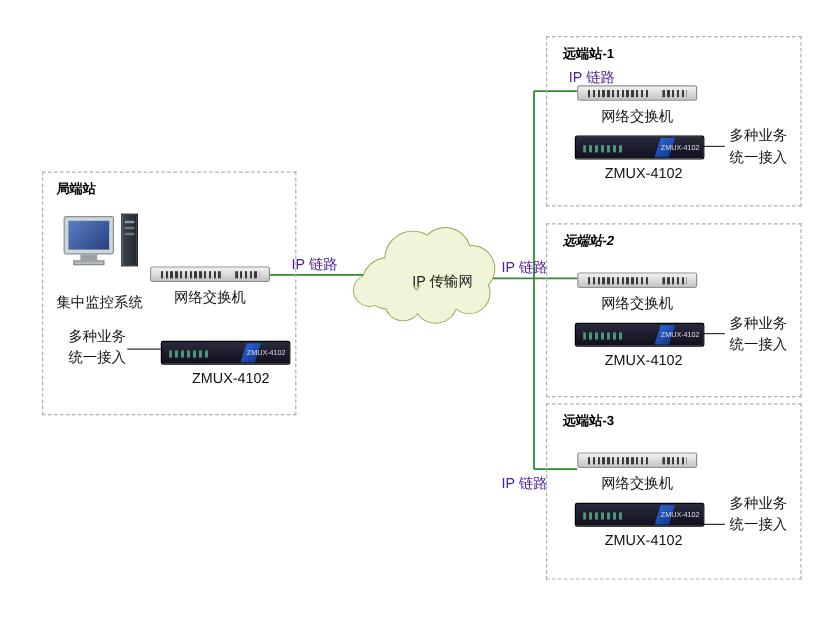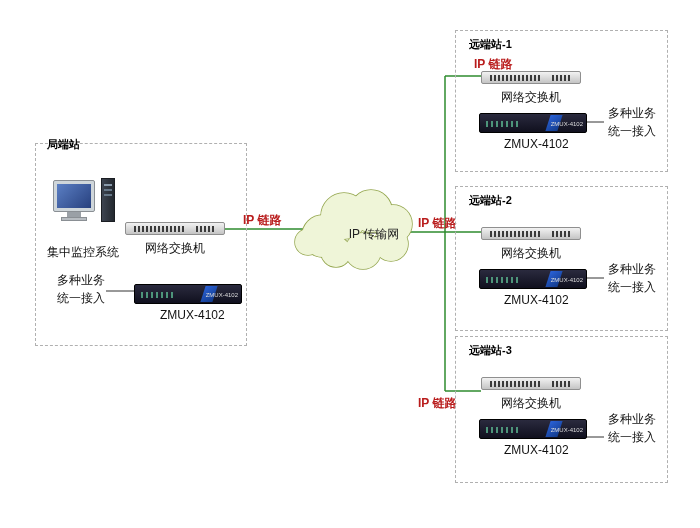--- a/index.html
+++ b/index.html
@@ -9,21 +9,21 @@
     --cloud-stroke:#94a64e;
   }
   html,body{margin:0;padding:0;background:#fff;}
   body{font-family:"Liberation Sans","DejaVu Sans",sans-serif;}
   .canvas{position:relative;width:700px;height:528px;background:#ffffff;overflow:hidden;}
   .wires{position:absolute;left:0;top:0;}
   .dashed-box{position:absolute;border:1px dashed #b0b0b0;box-sizing:border-box;}
   .station{position:absolute;width:213px;border:1px dashed #b0b0b0;box-sizing:border-box;}
   .title{position:absolute;font-size:11px;font-weight:bold;color:#000;white-space:nowrap;}
   .label{position:absolute;font-size:12px;color:#111;white-space:nowrap;}
-  .link-label{position:absolute;font-size:12px;color:#b91c1c;font-weight:bold;white-space:nowrap;}
+  .link-label{position:absolute;font-size:12px;color:#4c1d95;font-weight:normal;white-space:nowrap;}
   .cloud-label{color:#222;font-weight:normal;}
 
   
   .switch{position:absolute;width:100px;height:13px;background:linear-gradient(180deg,#f2f2f2,#c4c4c4);
     border:1px solid #8f8f8f;border-radius:2px;box-sizing:border-box;}
   .switch::before{content:"";position:absolute;left:8px;top:3px;width:50px;height:6px;
     background:repeating-linear-gradient(90deg,#3a3a3a 0 2px,transparent 2px 4px);}
   .switch::after{content:"";position:absolute;right:8px;top:3px;width:20px;height:6px;
     background:repeating-linear-gradient(90deg,#3a3a3a 0 2px,transparent 2px 4px);}
 
@@ -87,29 +87,29 @@
         <circle cx="371" cy="211" r="21"></circle>
           <circle cx="393" cy="224" r="19"></circle>
         <circle cx="391" cy="244" r="17"></circle>
           <circle cx="363" cy="251" r="18"></circle>
         <circle cx="336" cy="252" r="15"></circle>
           <circle cx="308" cy="242" r="13"></circle>
       </g>
     </g>
   </svg>
 
-  <div class="label cloud-label" style="left:336px;top:226px;width:76px;text-align:center;">IP 传输网</div>
+  <div class="label cloud-label" style="left:318px;top:226px;width:76px;text-align:right;">IP 传输网</div>
 
   <div class="link-label" style="left:243px;top:212px;">IP 链路</div>
   <div class="link-label" style="left:474px;top:56px;">IP 链路</div>
   <div class="link-label" style="left:418px;top:215px;">IP 链路</div>
   <div class="link-label" style="left:418px;top:395px;">IP 链路</div>
 
   <div class="dashed-box" style="left:35px;top:143px;width:212px;height:203px;"></div>
-  <div class="title" style="left:47px;top:137px;text-align:right;">局端站</div>
+  <div class="title" style="left:47px;top:150px;text-align:right;">局端站</div>
 
   <div class="pc" style="left:53px;top:178px;">
     <div class="mon">
         <div class="scr"></div>
       </div>
     <div class="stand"></div>
     <div class="base"></div>
     <div class="tower"></div>
   </div>
   <div class="label" style="left:47px;top:244px;">集中监控系统</div>
@@ -133,21 +133,21 @@
     <div class="zmux" style="left:23px;top:82px;">
       <div class="stripe"></div>
       <div class="face">ZMUX-4102</div>
     </div>
     <div class="label" style="left:48px;top:106px;">ZMUX-4102</div>
     <div class="label" style="left:152px;top:74px;">多种业务</div>
     <div class="label" style="left:152px;top:92px;">统一接入</div>
   </div>
 
   <div class="station" style="left:455px;top:186px;height:145px;">
-    <div class="title" style="left:13px;top:6px;">远端站-2</div>
+    <div class="title" style="left:13px;top:6px;font-style:italic;">远端站-2</div>
     <div class="switch" style="left:25px;top:40px;"></div>
     <div class="label" style="left:45px;top:58px;">网络交换机</div>
     <div class="zmux" style="left:23px;top:82px;">
       <div class="stripe"></div>
       <div class="face">ZMUX-4102</div>
     </div>
     <div class="label" style="left:48px;top:106px;">ZMUX-4102</div>
     <div class="label" style="left:152px;top:74px;">多种业务</div>
     <div class="label" style="left:152px;top:92px;">统一接入</div>
   </div>

